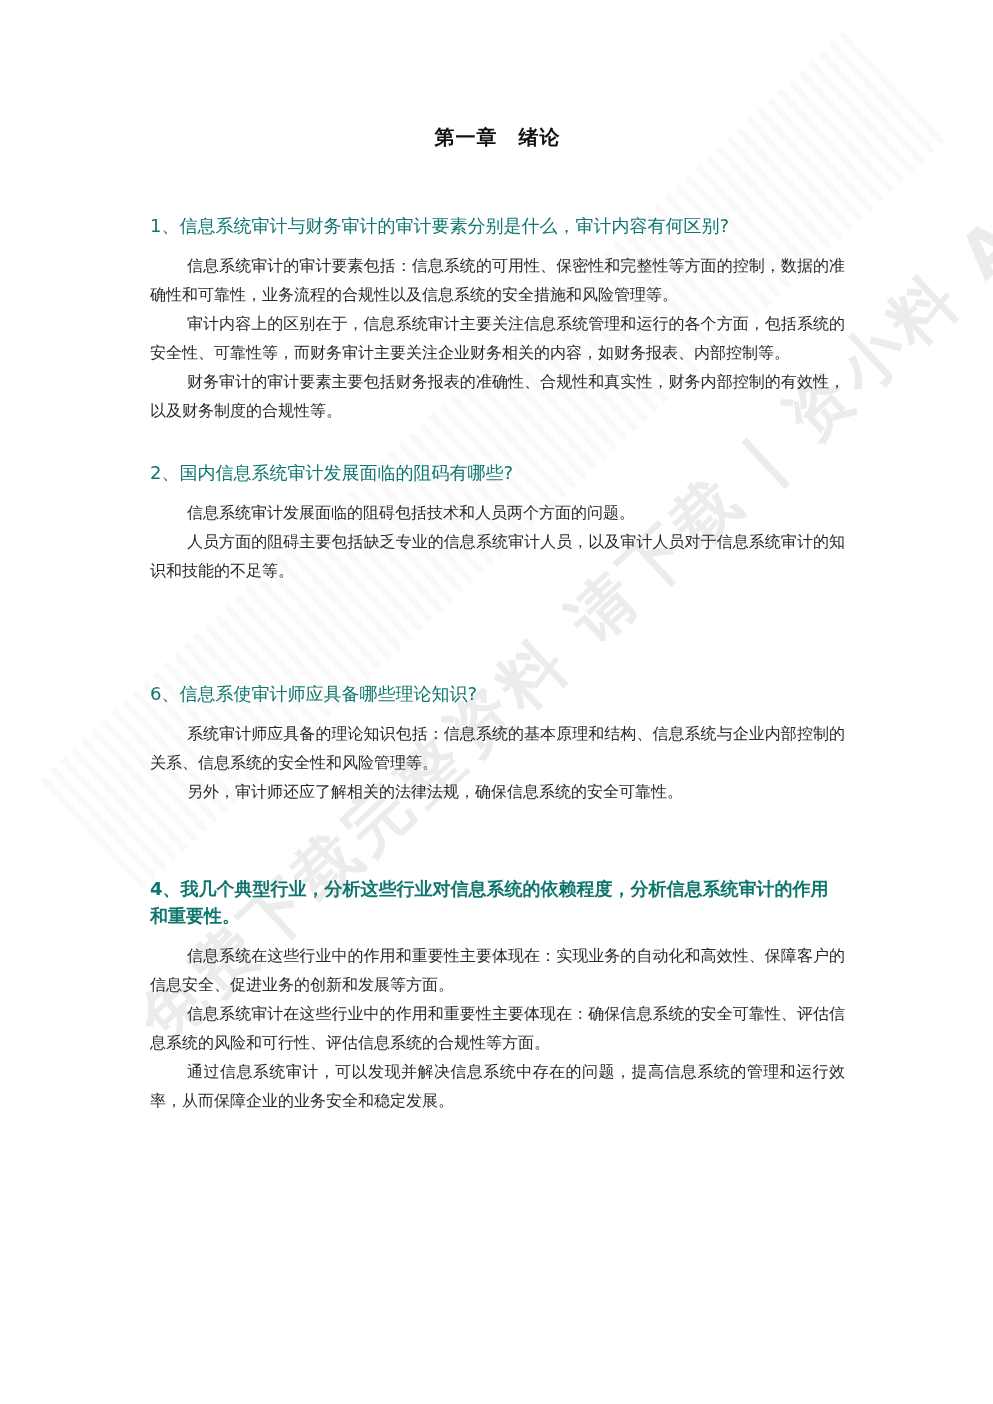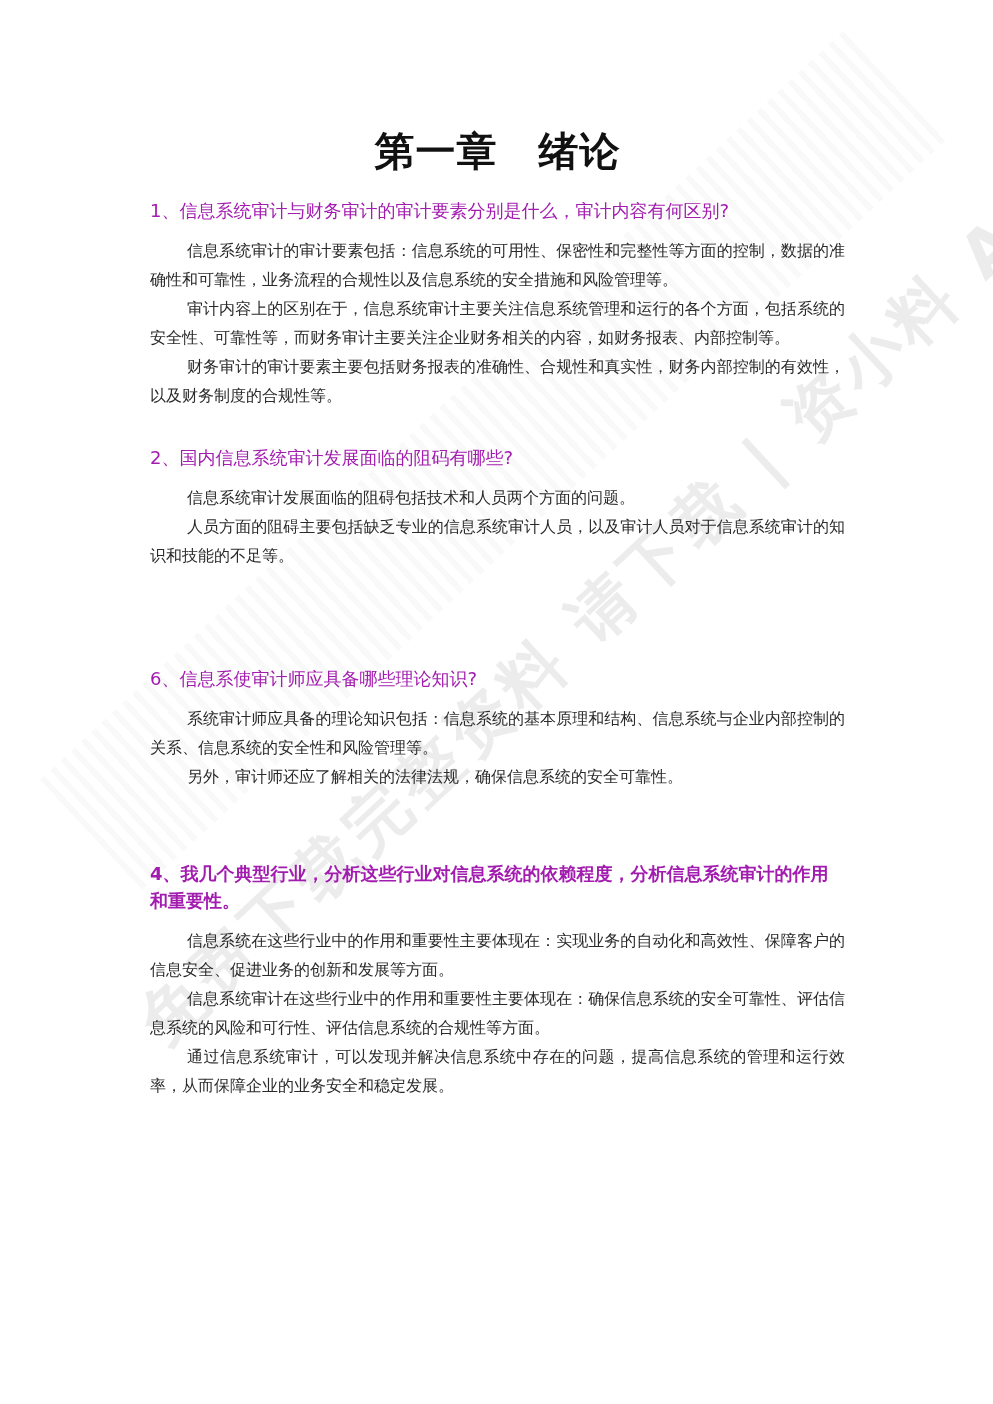--- a/index.html
+++ b/index.html
@@ -53,37 +53,37 @@
     width: 695px;
   }
   .chapter-title {
     position: absolute;
     left: 0;
     top: 124px;
     width: 695px;
     text-align: center;
     font-family: "DejaVu Sans", sans-serif;
     font-weight: bold;
-    font-size: 40px;
+    font-size: 20px;
     color: #111111;
     letter-spacing: 1px;
     margin: 0;
   }
   .section {
     position: absolute;
     left: 0;
     width: 695px;
   }
   .q-heading {
     font-family: "DejaVu Sans", sans-serif;
     font-size: 18px;
     font-weight: bold;
-    color: #a21caf;
+    color: #0f766e;
     line-height: 27px;
-    margin: 0 0 12px 0;
+    margin: 15px 0 12px 0;
   }
   .q-heading.plain { font-weight: normal; }
   .para {
     font-size: 16px;
     line-height: 29px;
     text-indent: 37px;
     margin: 0;
     color: #2a2a2a;
     text-align: justify;
     text-justify: inter-character;

